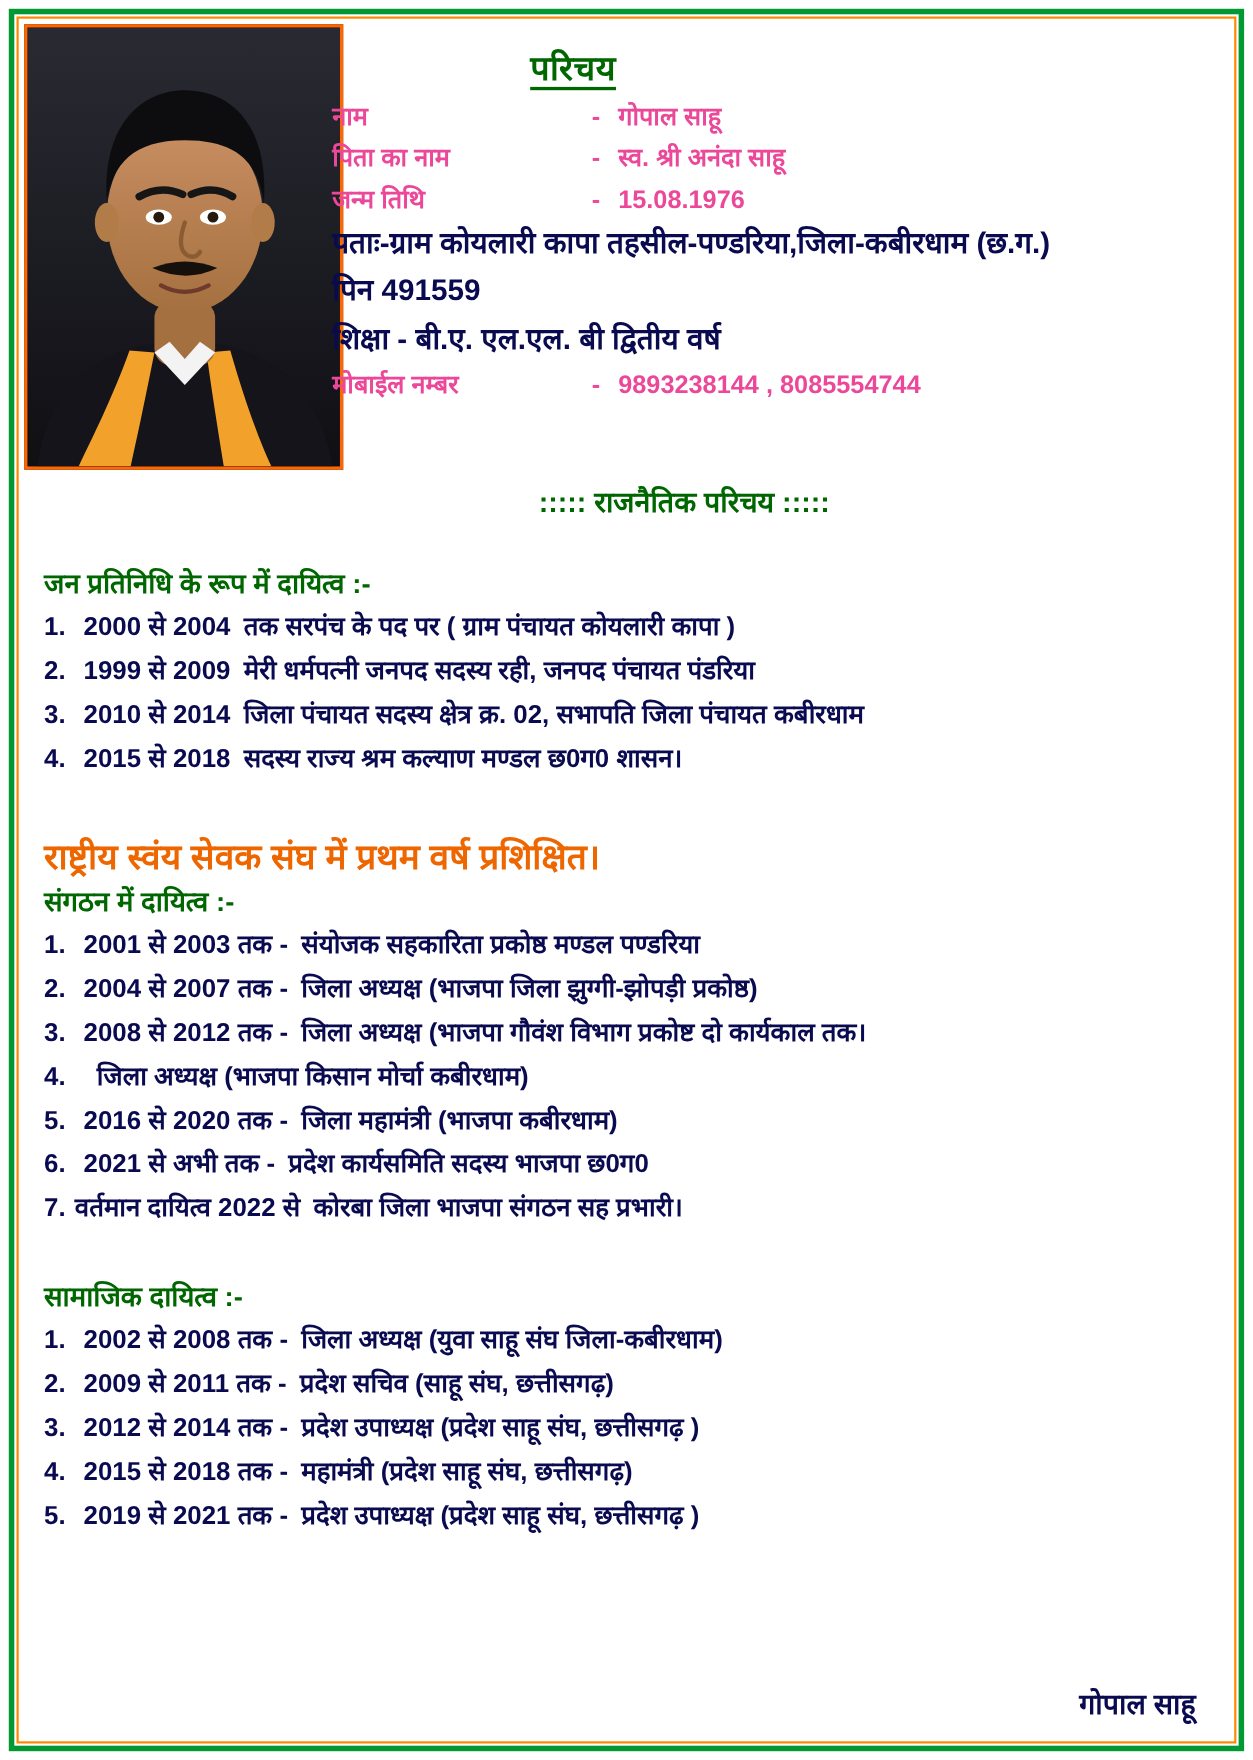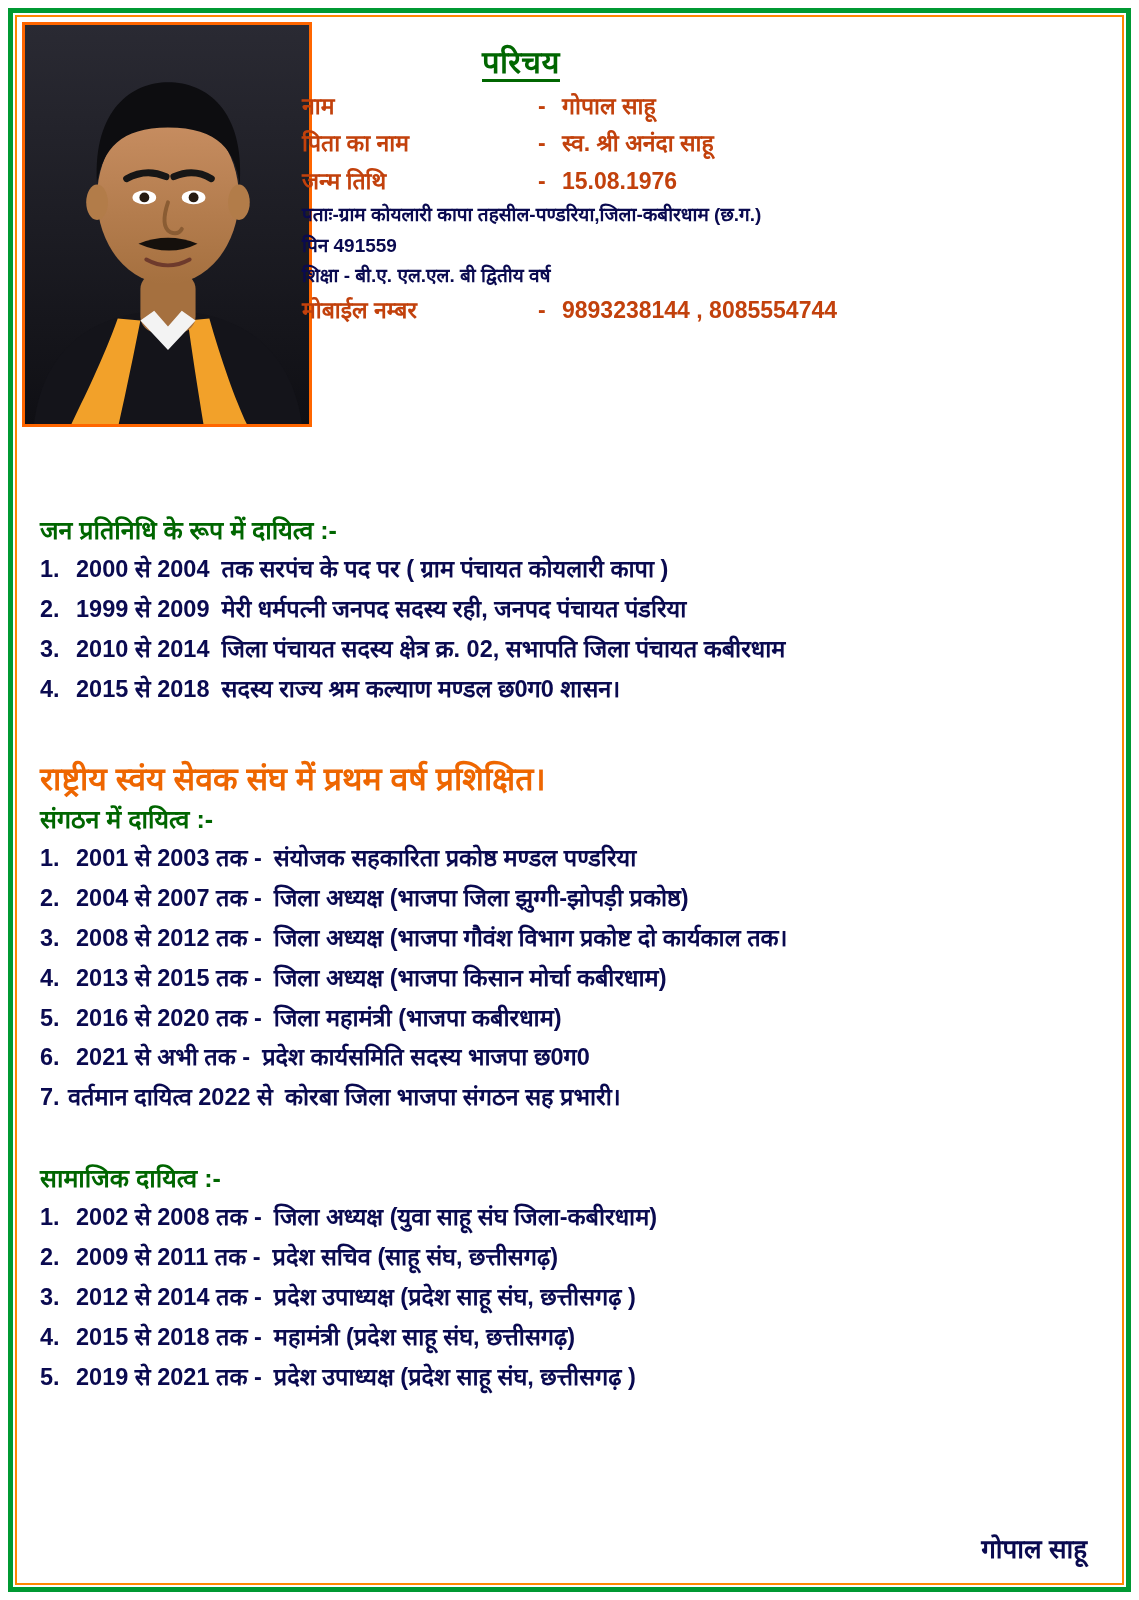--- a/index.html
+++ b/index.html
@@ -73,33 +73,33 @@
     font-weight: bold;
     color: #006600;
     letter-spacing: 0.5px;
     text-decoration: underline;
     text-underline-offset: 6px;
     margin-bottom: 6px;
   }
   .info-line {
     display: flex;
     align-items: baseline;
-    color: #c2410c;
+    color: #ec4899;
     font-size: 23px;
     line-height: 1.62;
     white-space: nowrap;
     font-weight: bold;
     justify-content: space-between;
   }
   .info-label { width: 236px; flex: 0 0 236px; }
   .info-dash  { width: 24px; flex: 0 0 24px; }
   .info-value { flex: 1 1 auto; }
   .info-full {
     color: #0a0a50;
-    font-size: 19px;
+    font-size: 27px;
     line-height: 1.62;
     font-weight: bold;
     white-space: nowrap;
   }
 
   
   .section-center {
     position: absolute;
     left: 280px;
     top: 415px;
@@ -240,20 +240,21 @@
       <div class="info-full">पिन 491559</div>
       <div class="info-full">शिक्षा - बी.ए. एल.एल. बी द्वितीय वर्ष</div>
 
       <div class="info-line">
         <span class="info-label">मोबाईल नम्बर</span>
         <span class="info-dash">-</span>
         <span class="info-value">9893238144 , 8085554744</span>
       </div>
     </div>
 
+    <div class="section-center">::::: राजनैतिक परिचय :::::</div>
 
     <div class="body-area">
 
       <div>
         <div class="sec-title">जन प्रतिनिधि के रूप में दायित्व :-</div>
         <ol class="items">
           <li class="item">
             <span class="item-num">1.</span>
             <span class="item-years">2000 से 2004</span>
             <span class="item-text">तक सरपंच के पद पर ( ग्राम पंचायत कोयलारी कापा )</span>
@@ -292,21 +293,20 @@
             <span class="item-years">2004 से 2007 तक -</span>
             <span class="item-text">जिला अध्यक्ष (भाजपा जिला झुग्गी-झोपड़ी प्रकोष्ठ)</span>
           </li>
           <li class="item">
             <span class="item-num">3.</span>
             <span class="item-years">2008 से 2012 तक -</span>
             <span class="item-text">जिला अध्यक्ष (भाजपा गौवंश विभाग प्रकोष्ट दो कार्यकाल तक।</span>
           </li>
           <li class="item">
             <span class="item-num">4.</span>
-            <span class="item-years">2013 से 2015 तक -</span>
             <span class="item-text">जिला अध्यक्ष (भाजपा किसान मोर्चा कबीरधाम)</span>
           </li>
           <li class="item">
             <span class="item-num">5.</span>
             <span class="item-years">2016 से 2020 तक -</span>
             <span class="item-text">जिला महामंत्री (भाजपा कबीरधाम)</span>
           </li>
           <li class="item">
             <span class="item-num">6.</span>
             <span class="item-years">2021 से अभी तक -</span>

